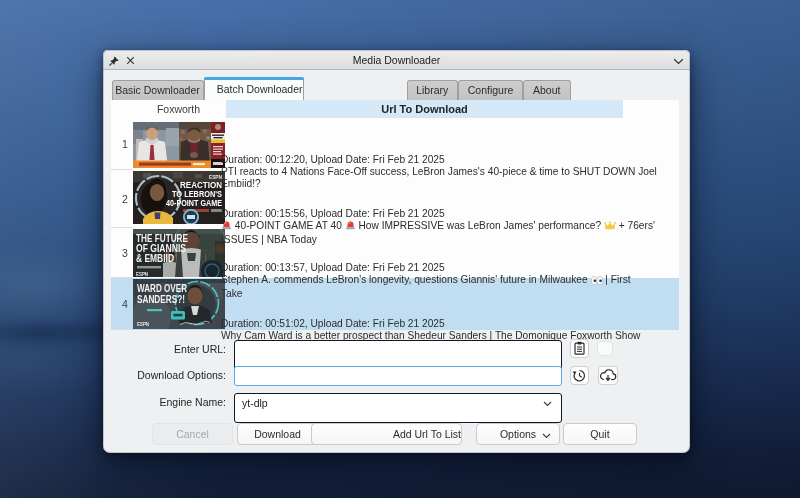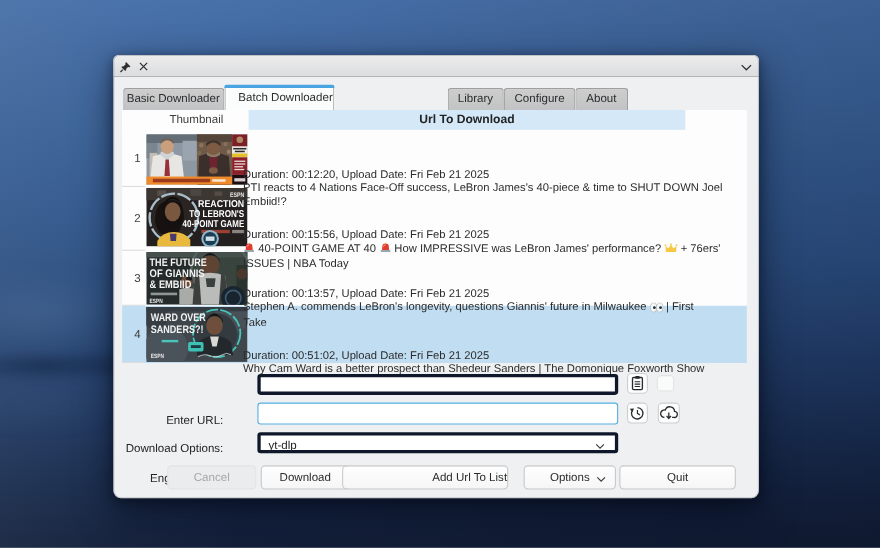--- a/index.html
+++ b/index.html
@@ -49,23 +49,23 @@
 
 #table { position:absolute; left:8px; top:50px; width:568px; height:230px; background:#fdfdfd; }
 .hdrcell { position:absolute; top:0; height:18px; font-size:10.5px; text-align:center; }
 #rownums div { position:absolute; left:0; width:21px; font-size:10.5px; color:#3c3d3e; text-align:center;
   padding-left:7px; border-bottom:1px solid #dcddde; }
 .thumb { position:absolute; left:22px; }
 .urlcell { position:absolute; left:110px; width:453px; font-size:10.2px; color:#2b2c2d;
   text-align:left; line-height:12px;margin-top:28px; }
 .sel { background:#c1ddf1; }
 
-.lbl { position:absolute; font-size:10.5px; color:#232425; text-align:right; right:487px;margin-top:33px; }
-.inp { position:absolute; left:131px; width:328px; height:19px; background:#fff;
-  border:3px solid #0f172a; border-radius:3px; }
+.lbl { position:absolute; font-size:10.5px; color:#232425; text-align:right; right:464px; }
+.inp { position:absolute; left:131px; width:328px; height:30px; background:#fff;
+  border:1px solid #0f172a; border-radius:3px; }
 .sqbtn { position:absolute; width:19px; height:19px; background:#fdfdfd;
   border:1px solid #cdced0; border-radius:4px; }
 .btn { position:absolute; top:373px; height:22px; background:linear-gradient(#fefefe,#f6f6f7);
   border:1px solid #c9cacc; border-radius:4px; font-size:10.5px; color:#2b2c2d;
   text-align:center; line-height:20px; }
 .btn.dis { background:#ebeced; border-color:#e2e3e4; color:#a7a8aa; }
 svg { display:block; }
 .em { display:inline-block; vertical-align:-2px; }
 .em svg { display:inline; }
 </style>
@@ -80,35 +80,36 @@
   <div id="titlebar">
     <svg class="tbico" style="left:5px; top:5px;" width="12" height="12" viewBox="0 0 12 12">
       <g fill="#2e2f30">
           <path d="M6.6 1.4 L10.6 5.4 L9.6 6.1 L8.4 5.9 L6.7 7.6 L6.6 9.2 L5.7 9.4 L2.6 6.3 L2.8 5.4 L4.4 5.3 L6.1 3.6 L5.9 2.4 Z"></path>
           <path d="M3.7 8.3 L1.5 10.5" stroke="#2e2f30" stroke-width="1.2" fill="none"></path>
         </g>
     </svg>
     <svg class="tbico" style="left:23px; top:6px;" width="9" height="9" viewBox="0 0 9 9">
       <path d="M1.2 1.2 L7.8 7.8 M7.8 1.2 L1.2 7.8" stroke="#2e2f30" stroke-width="1.1"></path>
     </svg>
+    <div id="title">Media Downloader</div>
     <svg class="tbico" style="left:570px; top:8px;" width="11" height="7" viewBox="0 0 11 7">
       <path d="M1.2 1.2 L5.5 5.4 L9.8 1.2" fill="none" stroke="#2e2f30" stroke-width="1.2"></path>
     </svg>
   </div>
 
   <div class="tab" style="left:8.5px; width:92px;">Basic Downloader</div>
   <div class="tab active" style="left:100.5px; width:100px;text-align:right;">Batch Downloader</div>
   <div class="tab" style="left:200.5px; width:103px;margin-top:20px;">Playlist Downloader</div>
   <div class="tab" style="left:303.5px; width:51.5px;">Library</div>
   <div class="tab" style="left:355px; width:65px;">Configure</div>
   <div class="tab" style="left:420px; width:47.5px;">About</div>
 
   <div id="table">
     <div class="hdrcell" style="left:0; width:20px; background:#fdfdfd;"></div>
-    <div class="hdrcell" style="left:20px; width:95px; background:#fdfdfd; color:#3c3d3e; line-height:18px;">Thumbnail</div>
+    <div class="hdrcell" style="left:20px; width:95px; background:#fdfdfd; color:#3c3d3e; line-height:18px;">Foxworth</div>
     <div class="hdrcell" style="left:115px; width:397px; background:#d4e8f7; color:#222324; font-weight:bold; font-size:11px; line-height:18px;">Url To Download</div>
     <div id="rownums">
       <div style="top:18px; height:52px; line-height:52px;">1</div>
       <div style="top:70px; height:58px; line-height:58px;">2</div>
       <div style="top:128px; height:50px; line-height:50px;">3</div>
       <div class="sel" style="top:178px; height:52px; line-height:52px;">4</div>
     </div>
 
     <div class="sel" style="position:absolute; left:20px; top:178px; width:548px; height:52px;"></div>
 
@@ -289,14 +290,14 @@
   </div>
 
   <div class="btn dis" style="left:49px; width:81px;">Cancel</div>
   <div class="btn" style="left:134px; width:81px;">Download</div>
   <div class="btn" style="left:208px; width:151px;text-align:right;">Add Url To List</div>
   <div class="btn" style="left:373px; width:84px;">Options
     <svg style="position:absolute; right:8px; top:8.5px;" width="9" height="6" viewBox="0 0 9 6">
       <path d="M1 1 L4.5 4.4 L8 1" fill="none" stroke="#3c3d3e" stroke-width="1.1"></path>
     </svg>
   </div>
-  <div class="btn" style="left:460px; width:106px;">Quit</div>
+  <div class="btn" style="left:460px; width:74px;">Quit</div>
 </div>
 
 </body></html>

